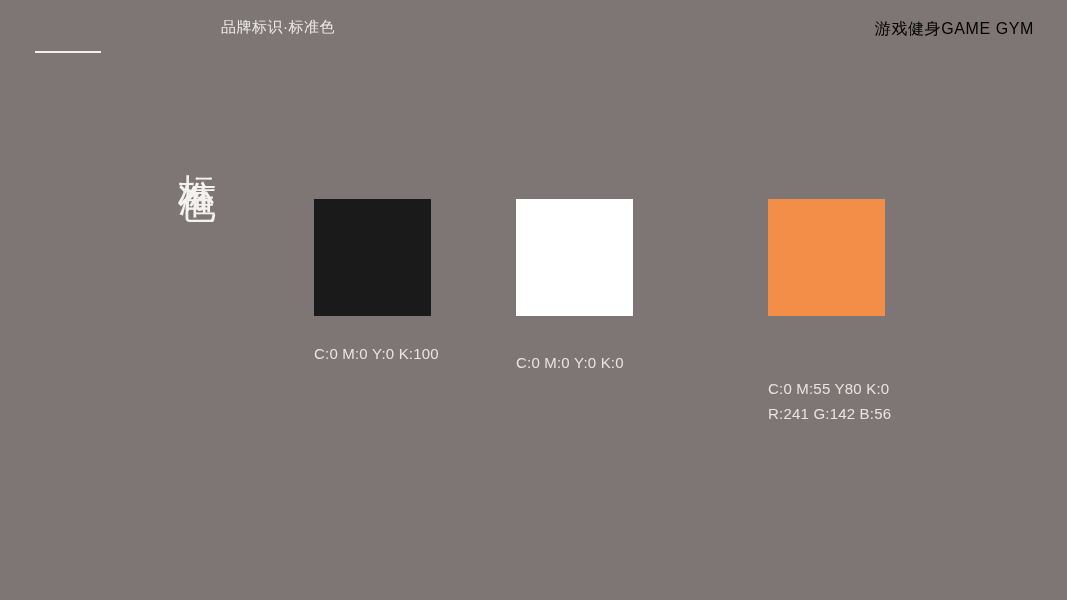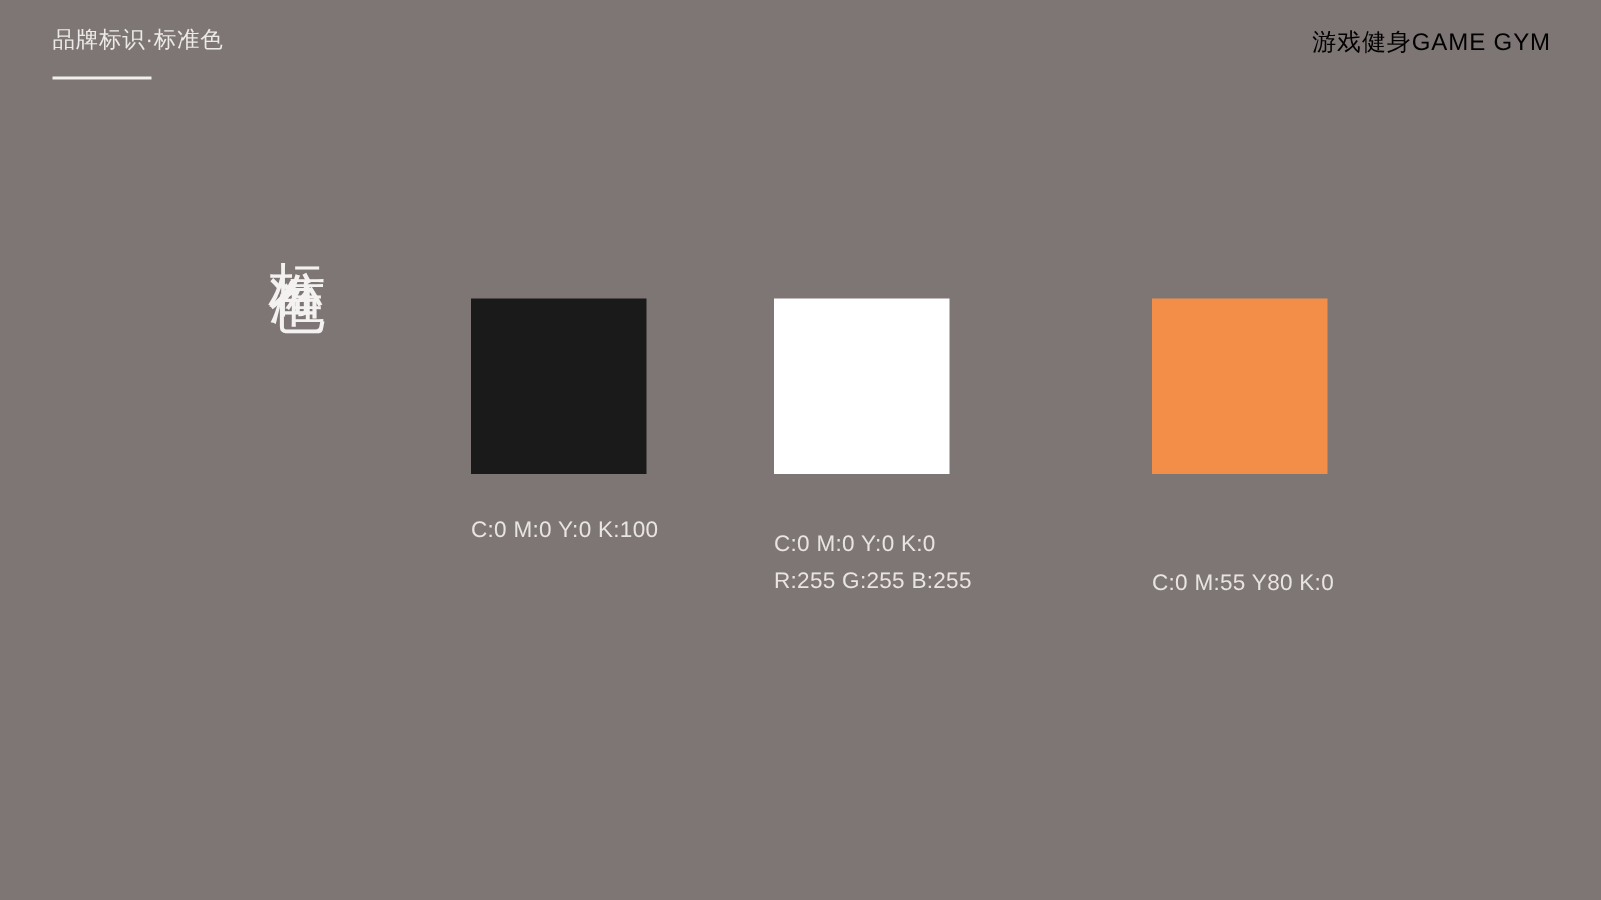--- a/index.html
+++ b/index.html
@@ -22,20 +22,21 @@
     height: 600px;
     background: #7e7674;
   }
 
   
   .header-left {
     position: absolute;
     left: 35px;
     top: 17px;
     width: 300px;
+    text-align: right;
   }
   .header-left .crumb {
     display: block;
     font-size: 15px;
     line-height: 20px;
     letter-spacing: 0.5px;
     color: #eceae8;
     white-space: nowrap;
   }
   .header-rule {
@@ -131,25 +132,25 @@
       <span class="chip" style="background:#1a1a1a;"></span>
       <div class="caption">
         <span class="line">C:0 M:0 Y:0 K:100</span>
       </div>
     </div>
 
     <div class="swatch-group g1">
       <span class="chip" style="background:#ffffff;"></span>
       <div class="caption">
         <span class="line">C:0 M:0 Y:0 K:0</span>
-        <span class="line">R:255 G:255 B:255</span>
       </div>
     </div>
 
     <div class="swatch-group g2">
       <span class="chip" style="background:#f28e48;"></span>
       <div class="caption">
         <span class="line">C:0 M:55 Y80 K:0</span>
+        <span class="line">R:241 G:142 B:56</span>
       </div>
     </div>
 
   </div>
 </div>
 
 </body></html>

